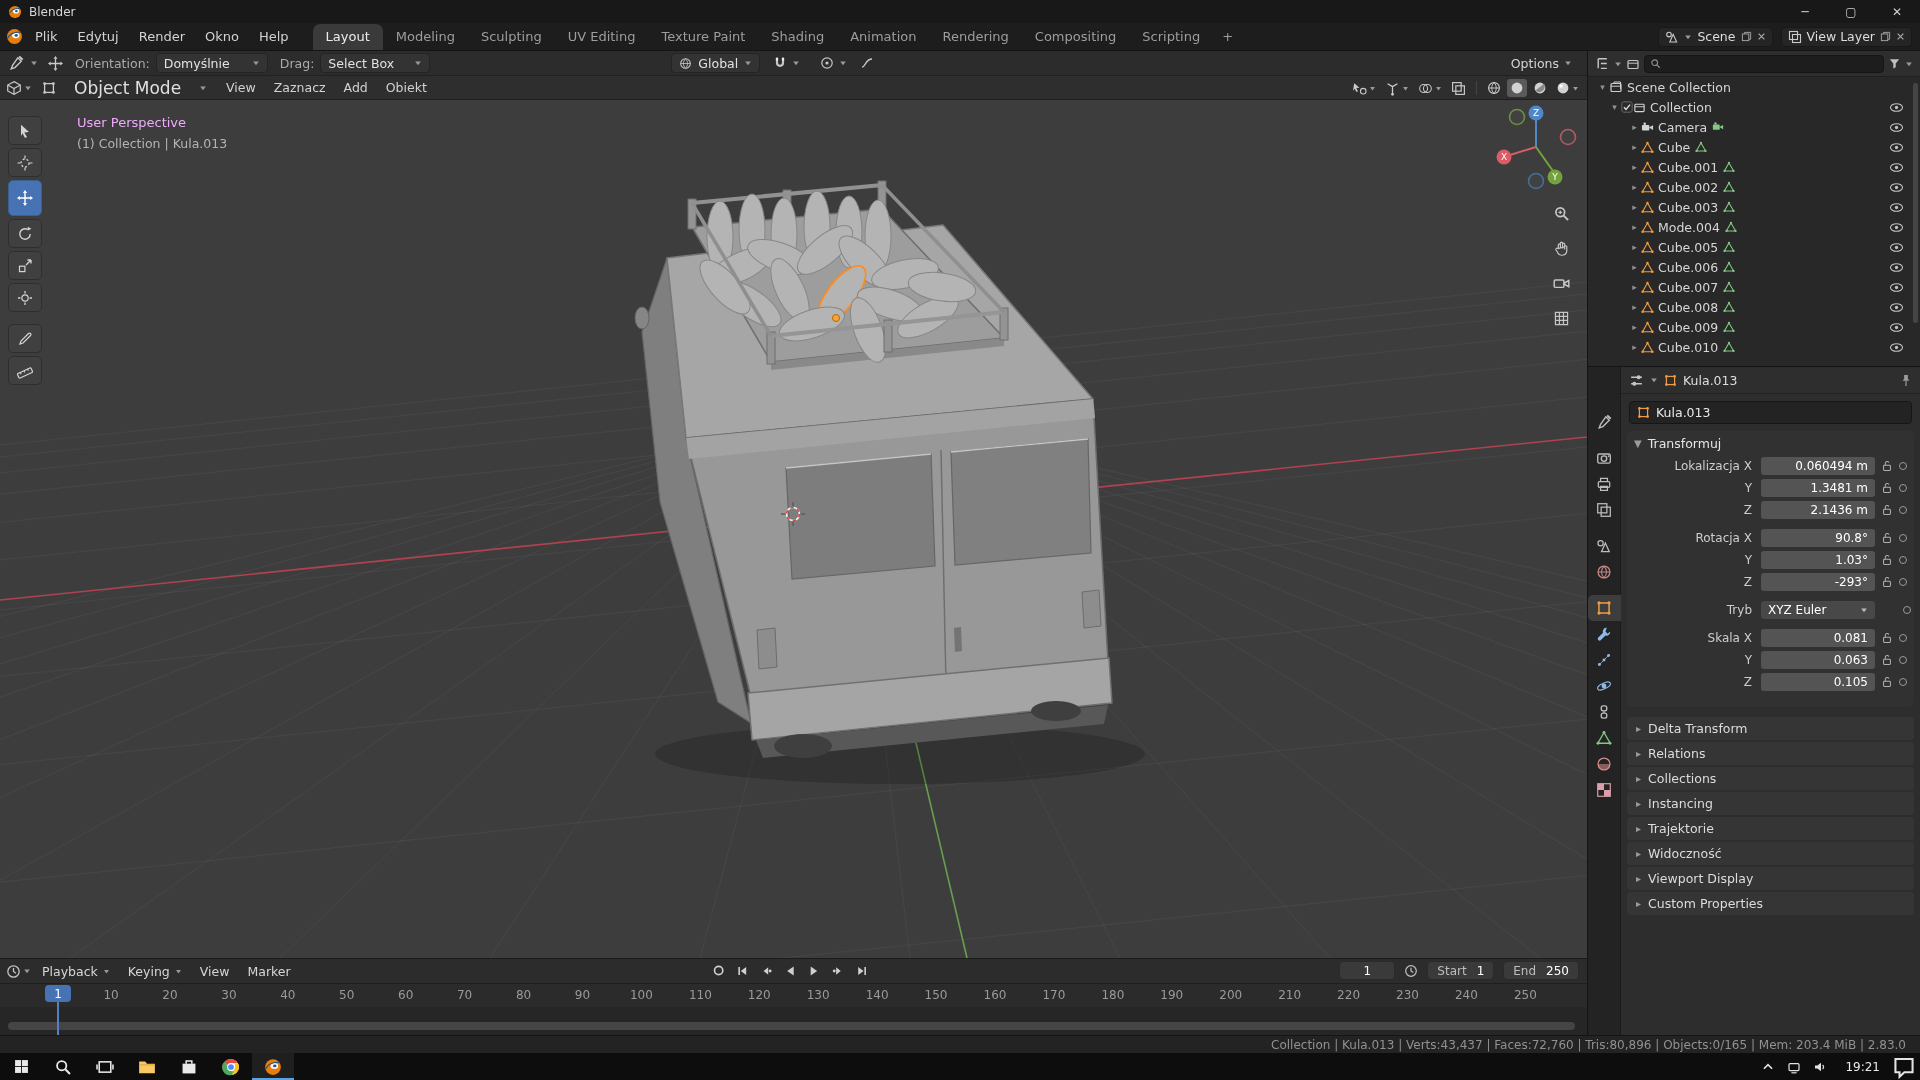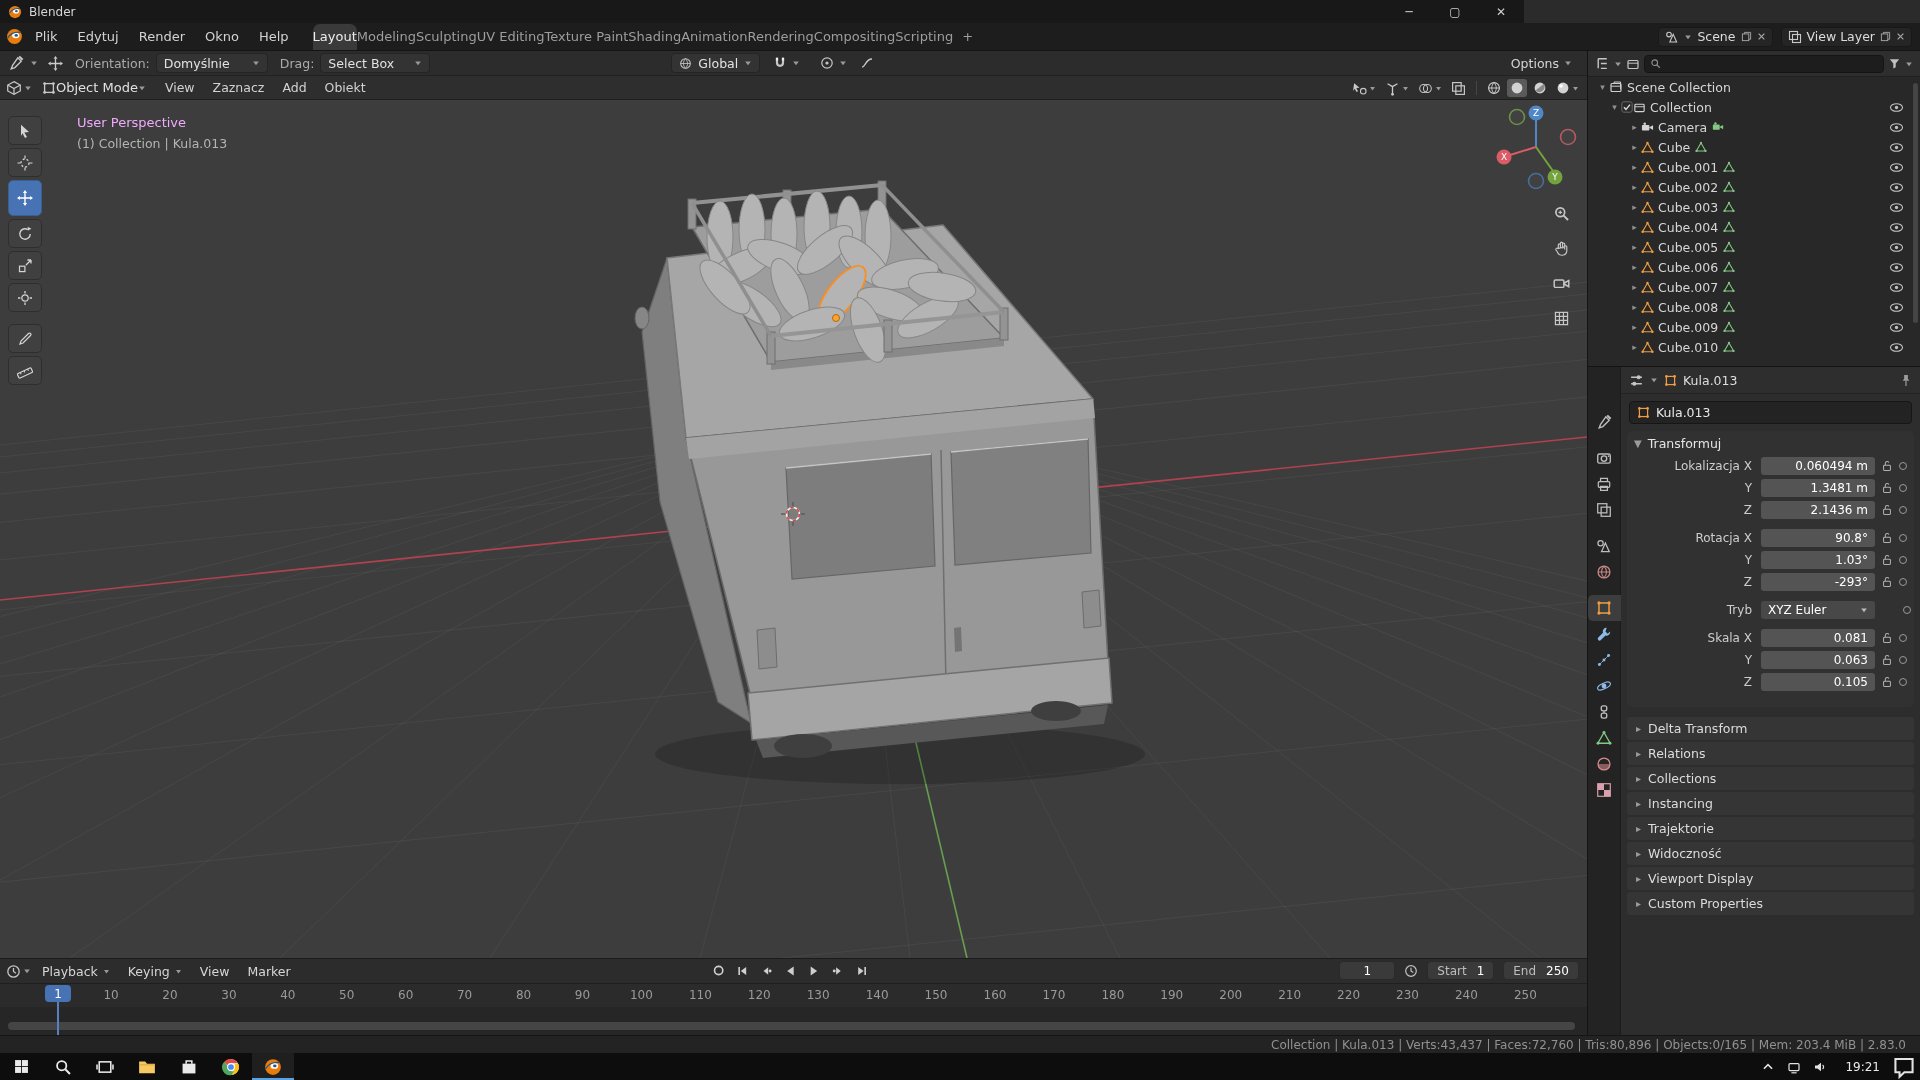--- a/index.html
+++ b/index.html
@@ -3,47 +3,47 @@
 <meta charset="utf-8">
 <style>
   * { margin:0; padding:0; box-sizing:border-box; }
   html,body { width:1920px; height:1080px; overflow:hidden; background:#000; }
   body { font-family:"DejaVu Sans", sans-serif; font-size:13px; color:#cfcfcf; }
   #root { position:relative; width:1920px; height:1080px; background:#2b2b2b; overflow:hidden; }
   .icn { display:inline-flex; width:14px; height:14px; flex:none; align-items:center; justify-content:center; }
   .icn svg { width:100%; height:100%; display:block; }
 
   
-  #titlebar { position:absolute; left:0; top:0; width:1524px; height:23px; background:#181818; display:flex; align-items:center; gap:7px; padding-left:8px; }
+  #titlebar { position:absolute; left:0; top:0; width:1920px; height:23px; background:#181818; display:flex; align-items:center; gap:7px; padding-left:8px; }
   #titlebar .t { color:#d6d6d6; font-size:12px; }
   #win-controls { margin-left:auto; display:flex; height:23px; }
   .winbtn { width:46px; height:23px; display:flex; align-items:center; justify-content:center; color:#d0d0d0; font-size:12px; }
 
   
   #topbar { position:absolute; left:0; top:23px; width:1920px; height:28px; background:#1d1d1d; display:flex; align-items:stretch; border-bottom:1px solid #141414; }
   #topbar-left { display:flex; align-items:center; padding-left:6px; gap:2px; }
   .menu-item { padding:5px 10px; color:#d2d2d2; font-size:13px; cursor:default; }
   #ws-tabs { display:flex; align-items:flex-end; margin-left:14px; }
-  .ws-tab { padding:5px 0 6px; color:#9d9d9d; font-size:13px; border-radius:7px 7px 0 0; margin-top:2px; white-space:nowrap; }
+  .ws-tab { padding:5px 13px 6px; color:#9d9d9d; font-size:13px; border-radius:7px 7px 0 0; margin-top:2px; white-space:nowrap; }
   .ws-tab.active { background:#3a3a3a; color:#ececec; }
   .ws-add { padding:5px 9px 6px; color:#9d9d9d; }
   #topbar-right { margin-left:auto; display:flex; align-items:center; gap:8px; padding-right:8px; }
   .selector { display:flex; align-items:center; gap:5px; background:#252525; border:1px solid #181818; border-radius:4px; padding:2px 6px; height:20px; }
   .selector .val { color:#dcdcdc; font-size:12.5px; white-space:nowrap; }
 
   
   #toolsettings { position:absolute; left:0; top:51px; width:1587px; height:25px; background:#2c2c2c; border-bottom:1px solid #212121; display:flex; align-items:center; gap:6px; padding:0 8px; }
   .ts-label { color:#ababab; font-size:12.5px; white-space:nowrap; }
   .dd { display:flex; align-items:center; gap:6px; background:#333333; border:1px solid #242424; border-radius:4px; padding:1px 7px; height:20px; color:#e2e2e2; font-size:12.5px; white-space:nowrap; }
   .flatbtn { display:flex; align-items:center; gap:5px; padding:2px 7px; color:#d5d5d5; font-size:12.5px; }
 
   
   #vp-header { position:absolute; left:0; top:76px; width:1587px; height:24px; background:#2e2e2e; border-bottom:1px solid #1e1e1e; display:flex; align-items:center; gap:2px; padding-left:6px; }
   #vp-header .menu-item { padding:3px 9px; font-size:12.5px; }
-  #vp-mode { display:flex; align-items:center; gap:0; padding:2px 8px; color:#e0e0e0; font-size:13px; }
+  #vp-mode { display:flex; align-items:center; gap:18px; padding:2px 8px; color:#e0e0e0; font-size:17px; }
   #vph-right { position:absolute; right:5px; top:0; height:24px; display:flex; align-items:center; gap:3px; }
   .hbtn { display:flex; align-items:center; gap:2px; padding:2px 3px; border-radius:3px; color:#c9c9c9; }
   .hbtn.active { background:#5a5a5a; }
   .vsep { width:1px; height:14px; background:#454545; margin:0 4px; }
 
   
   #viewport { position:absolute; left:0; top:100px; width:1587px; height:858px; background:#3d3d3d; overflow:hidden; }
   #grid-svg, #van-svg, #cursor3d-svg { position:absolute; }
   #grid-svg { left:0; top:0; }
   #van-svg { left:590px; top:62px; }
@@ -867,21 +867,21 @@
         <div class="ol-row" style="padding-left: 40px;">
           <span class="ol-exp">▸</span>
           <span class="icn" style="width: 13px; height: 13px; color: rgb(239, 157, 68);">
             <svg viewBox="0 0 14 14">
               <path d="M7 2.2L12.4 11.6H1.6Z" fill="none" stroke="currentColor" stroke-width="1.2"></path>
               <circle cx="7" cy="2.2" r="1.3" fill="currentColor"></circle>
               <circle cx="1.8" cy="11.6" r="1.3" fill="currentColor"></circle>
               <circle cx="12.2" cy="11.6" r="1.3" fill="currentColor"></circle>
             </svg>
           </span>
-          <span class="ol-label">Cube.004</span>
+          <span class="ol-label">Mode.004</span>
           <span class="icn ol-data" style="width: 12px; height: 12px; color: rgb(131, 201, 131);">
             <svg viewBox="0 0 14 14">
               <path d="M7 2.2L12.4 11.6H1.6Z" fill="none" stroke="currentColor" stroke-width="1.2"></path>
               <circle cx="7" cy="2.2" r="1.3" fill="currentColor"></circle>
               <circle cx="1.8" cy="11.6" r="1.3" fill="currentColor"></circle>
               <circle cx="12.2" cy="11.6" r="1.3" fill="currentColor"></circle>
             </svg>
           </span>
           <span class="icn ol-eye" style="width: 15px; height: 15px; color: rgb(192, 192, 192);">
             <svg viewBox="0 0 16 11">

